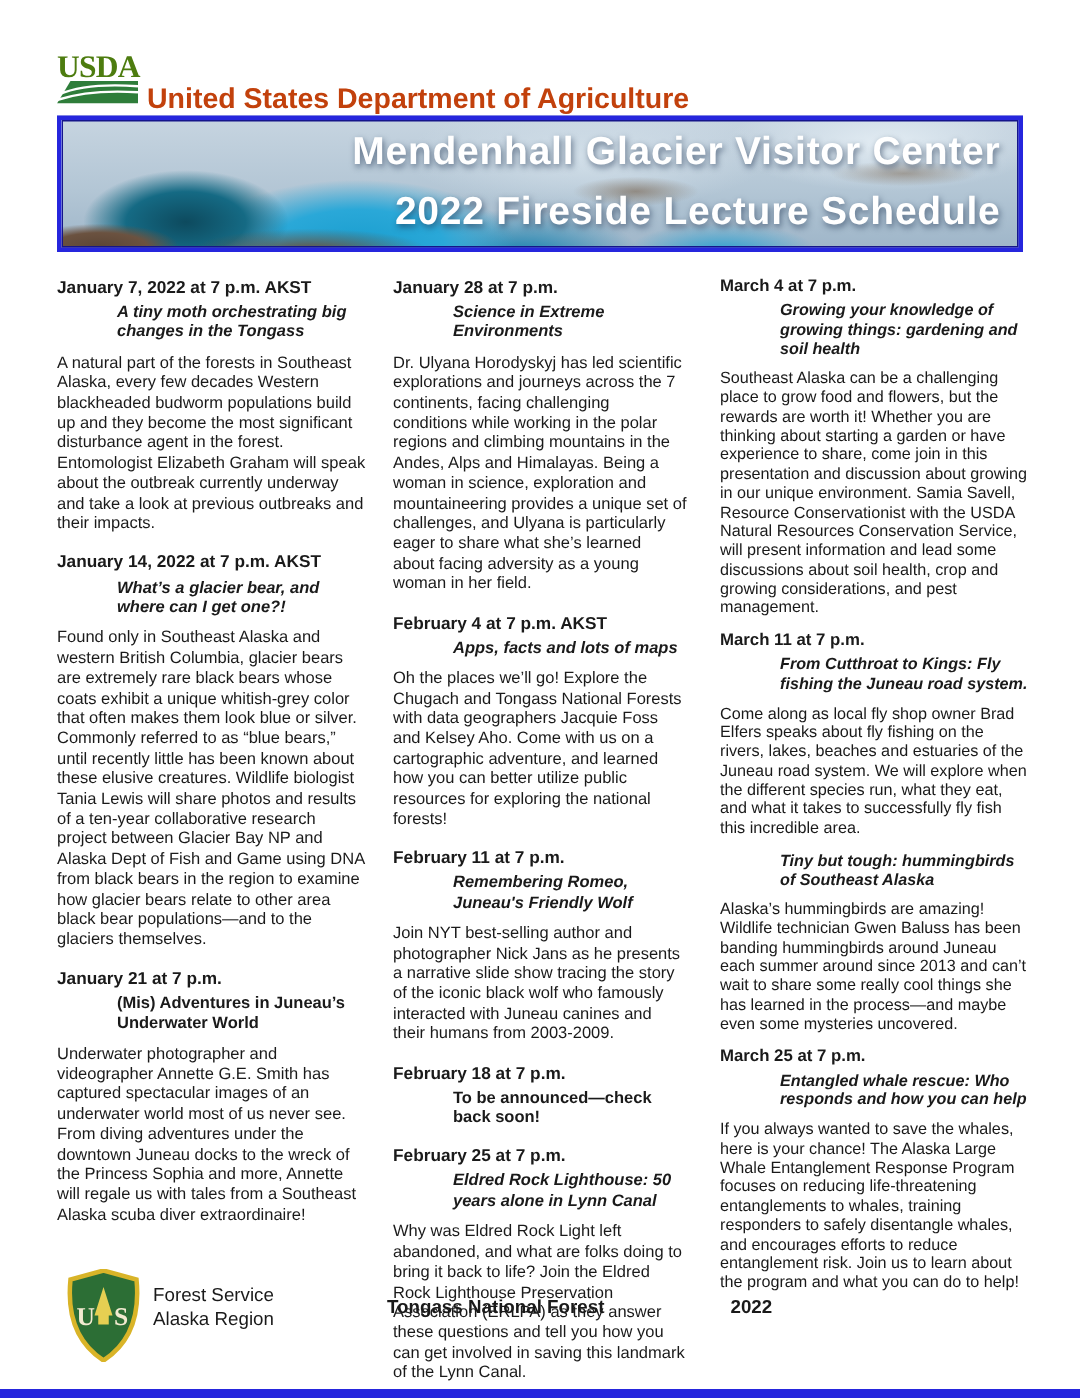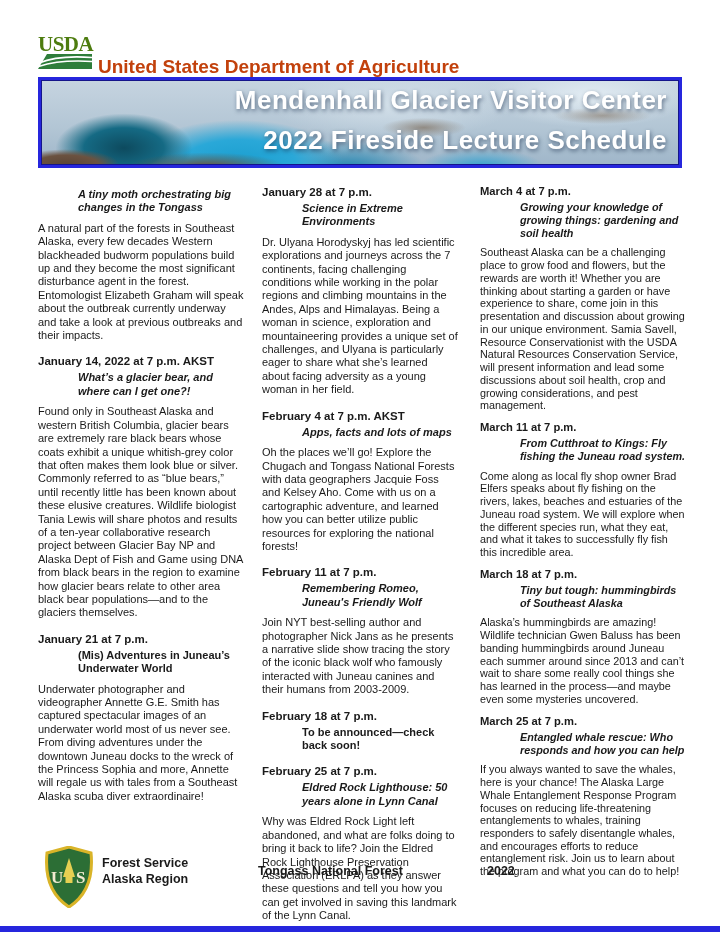--- a/index.html
+++ b/index.html
@@ -45,21 +45,21 @@
   .col-3{left:480px;width:206px;font-size:10.8px;line-height:1.18;}
   .entry{margin-bottom:12px;}
   .col-3 .entry{margin-bottom:9px;}
   .entry-date{font-weight:bold;font-size:11.5px;}
   .col-3 .entry-date{font-size:11.2px;}
   .entry-title{font-weight:bold;margin-top:3px;margin-left:40px;}
   .entry-title.italic{font-style:italic;}
   .entry-body{margin-top:7px;}
   
   .fs-shield{position:absolute;left:42px;top:846px;}
-  .fs-agency{position:absolute;left:102px;top:856px;font-size:12.5px;font-weight:bold;line-height:1.25;text-align:right;}
+  .fs-agency{position:absolute;left:102px;top:856px;font-size:12.5px;font-weight:normal;line-height:1.25;text-align:right;}
   .footer-center{position:absolute;left:258px;top:864px;font-size:12.5px;font-weight:bold;}
   .footer-year{position:absolute;left:487px;top:864px;font-size:12.5px;font-weight:bold;}
   .bottom-bar{position:absolute;left:0;top:926px;width:720px;height:6px;background:#2626dd;}
 </style>
 </head>
 <body>
 
 <div class="usda-logo">
   <div class="usda-word">USDA</div>
   <svg class="usda-swoosh" width="54" height="15" viewBox="0 0 54 15">
@@ -70,20 +70,21 @@
 </div>
 <div class="dept-line">United States Department of Agriculture</div>
 
 <div class="banner">
   <div class="banner-title banner-line1">Mendenhall Glacier Visitor Center</div>
   <div class="banner-title banner-line2">2022 Fireside Lecture Schedule</div>
 </div>
 
 <div class="col col-1">
     <div class="entry">
+      <div class="entry-date">January 7, 2022 at 7 p.m. AKST</div>
       <div class="entry-title italic">A tiny moth orchestrating big changes in the Tongass</div>
       <div class="entry-body">A natural part of the forests in Southeast Alaska, every few decades Western blackheaded budworm populations build up and they become the most significant disturbance agent in the forest. Entomologist Elizabeth Graham will speak about the outbreak currently underway and take a look at previous outbreaks and their impacts.</div>
     </div>
     <div class="entry">
       <div class="entry-date">January 14, 2022 at 7 p.m. AKST</div>
       <div class="entry-title italic">What’s a glacier bear, and where can I get one?!</div>
       <div class="entry-body">Found only in Southeast Alaska and western British Columbia, glacier bears are extremely rare black bears whose coats exhibit a unique whitish-grey color that often makes them look blue or silver. Commonly referred to as “blue bears,” until recently little has been known about these elusive creatures. Wildlife biologist Tania Lewis will share photos and results of a ten-year collaborative research project between Glacier Bay NP and Alaska Dept of Fish and Game using DNA from black bears in the region to examine how glacier bears relate to other area black bear populations—and to the glaciers themselves.</div>
     </div>
     <div class="entry">
       <div class="entry-date">January 21 at 7 p.m.</div>
@@ -122,21 +123,20 @@
       <div class="entry-date">March 4 at 7 p.m.</div>
       <div class="entry-title italic">Growing your knowledge of growing things: gardening and soil health</div>
       <div class="entry-body">Southeast Alaska can be a challenging place to grow food and flowers, but the rewards are worth it! Whether you are thinking about starting a garden or have experience to share, come join in this presentation and discussion about growing in our unique environment. Samia Savell, Resource Conservationist with the USDA Natural Resources Conservation Service, will present information and lead some discussions about soil health, crop and growing considerations, and pest management.</div>
     </div>
     <div class="entry">
       <div class="entry-date">March 11 at 7 p.m.</div>
       <div class="entry-title italic">From Cutthroat to Kings: Fly fishing the Juneau road system.</div>
       <div class="entry-body">Come along as local fly shop owner Brad Elfers speaks about fly fishing on the rivers, lakes, beaches and estuaries of the Juneau road system. We will explore when the different species run, what they eat, and what it takes to successfully fly fish this incredible area.</div>
     </div>
     <div class="entry">
-      <div class="entry-date">March 18 at 7 p.m.</div>
       <div class="entry-title italic">Tiny but tough: hummingbirds of Southeast Alaska</div>
       <div class="entry-body">Alaska’s hummingbirds are amazing! Wildlife technician Gwen Baluss has been banding hummingbirds around Juneau each summer around since 2013 and can’t wait to share some really cool things she has learned in the process—and maybe even some mysteries uncovered.</div>
     </div>
     <div class="entry">
       <div class="entry-date">March 25 at 7 p.m.</div>
       <div class="entry-title italic">Entangled whale rescue: Who responds and how you can help</div>
       <div class="entry-body">If you always wanted to save the whales, here is your chance! The Alaska Large Whale Entanglement Response Program focuses on reducing life-threatening entanglements to whales, training responders to safely disentangle whales, and encourages efforts to reduce entanglement risk. Join us to learn about the program and what you can do to help!</div>
     </div>
   </div>
 

